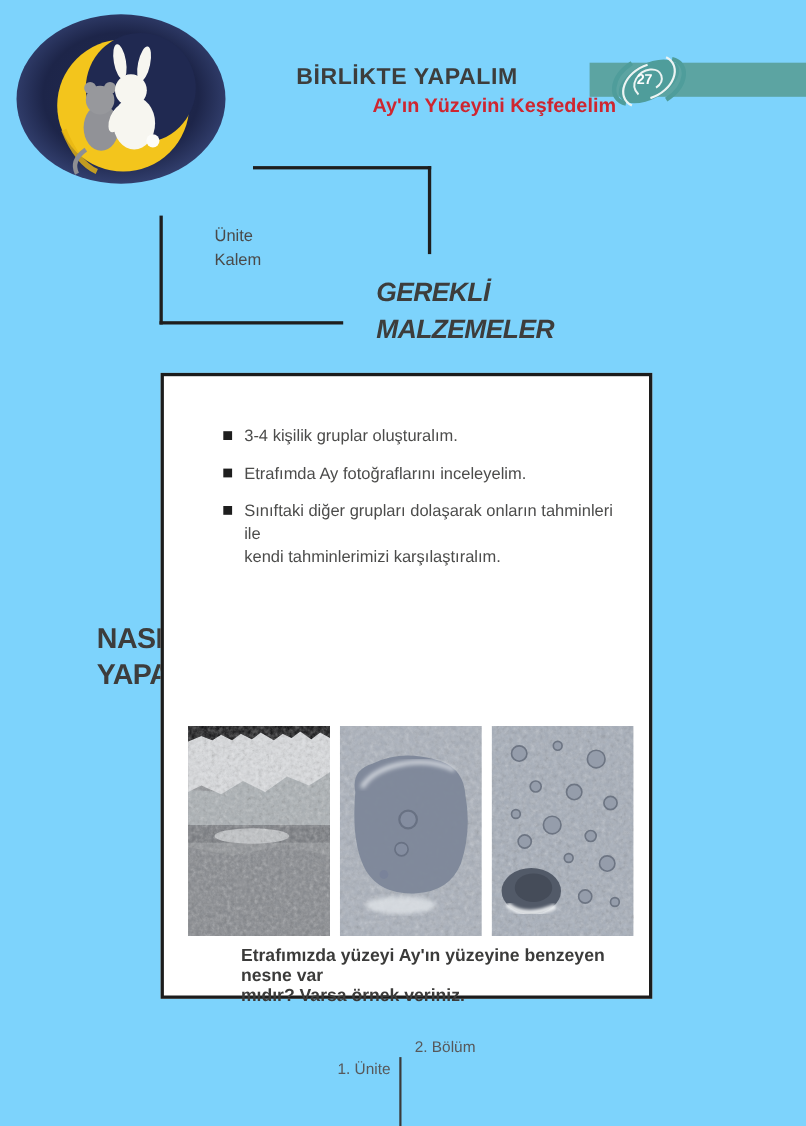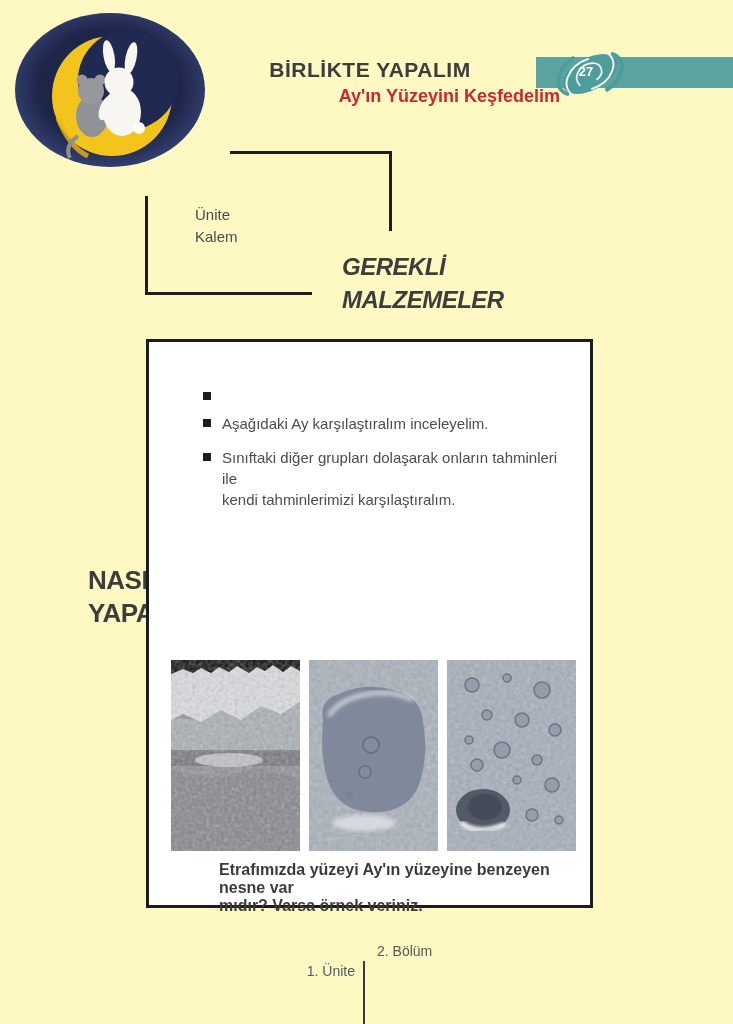--- a/index.html
+++ b/index.html
@@ -1,18 +1,18 @@
 <!DOCTYPE html>
 <html><head>
 <meta charset="utf-8">
 <style>
   html,body{margin:0;padding:0;background:#e8e8e8;}
   .page{
     position:relative;width:733px;height:1024px;margin:0 auto;
-    background:#fef9c3;overflow:hidden;
+    background:#7dd3fc;overflow:hidden;
     font-family:"Liberation Sans",sans-serif;color:#4c4c4b;
   }
   .abs{position:absolute;}
   .pre{white-space:pre-line;}
 
   
   .activity-label{
     left:180px;top:58px;width:380px;text-align:center;
     font-size:21px;font-weight:bold;letter-spacing:.5px;color:#3d3d3c;
   }
@@ -129,24 +129,25 @@
   <div class="abs pre materials-heading">GEREKLİ
 MALZEMELER</div>
 
   <div class="abs pre how-heading">NASIL
 YAPALIM?</div>
 
   <div class="abs activity-box">
     <ul class="steps">
       <li>
         <span class="sq"></span>
+        <span class="step-text pre">3-4 kişilik gruplar oluşturalım.</span>
       </li>
       <li>
         <span class="sq"></span>
-        <span class="step-text pre">Aşağıdaki Ay karşılaştıralım inceleyelim.</span>
+        <span class="step-text pre">Etrafımda Ay fotoğraflarını inceleyelim.</span>
       </li>
       <li>
         <span class="sq"></span>
         <span class="step-text pre">Sınıftaki diğer grupları dolaşarak onların tahminleri ile
 kendi tahminlerimizi karşılaştıralım.</span>
       </li>
     </ul>
 
     <div class="photo-row">
 

